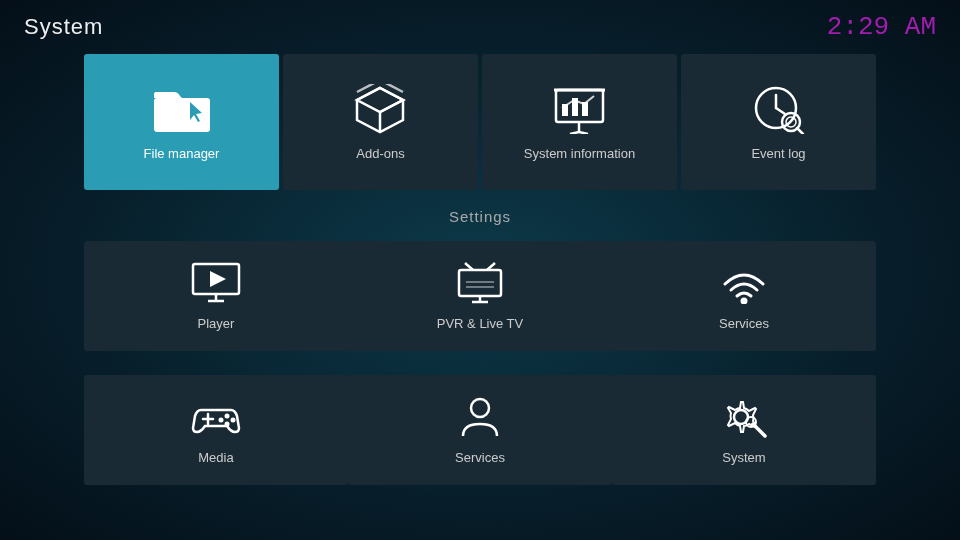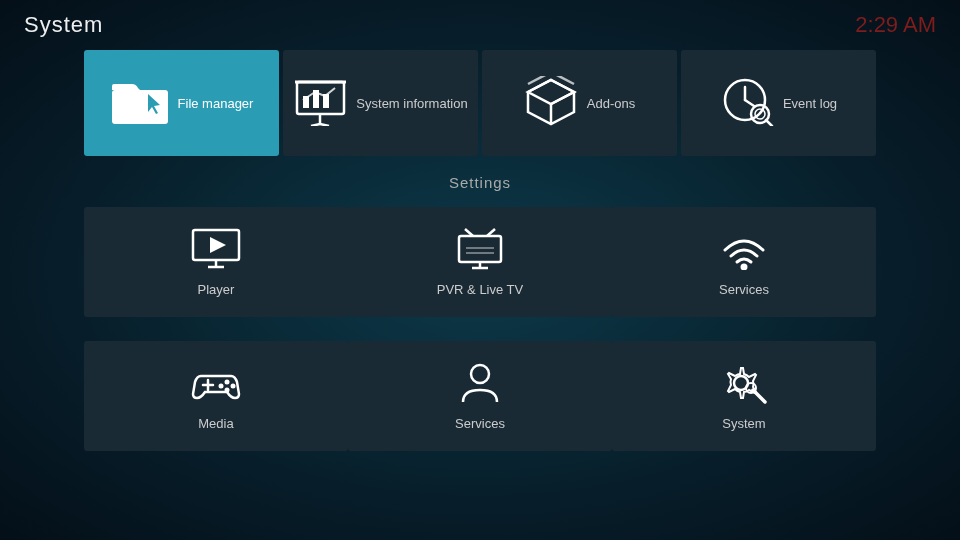--- a/index.html
+++ b/index.html
@@ -25,40 +25,41 @@
     }
 
     .header-title {
       font-size: 22px;
       font-weight: 300;
       letter-spacing: 1px;
       color: #eee;
     }
 
     .header-time {
-      font-size: 22px;
+      font-size: 26px;
       font-weight: 300;
-      color: #7f1d1d;
+      color: #a21caf;
+      font-family: Liberation Mono, monospace;
     }
 
     
     .top-row {
       display: flex;
       gap: 4px;
       padding: 0 84px;
       margin-bottom: 4px;
     }
 
     .top-tile {
       flex: 1;
-      height: 106px;
+      height: 136px;
       background: #1a2a35;
       border-radius: 3px;
       display: flex;
-      flex-direction: row;
+      flex-direction: column;
       align-items: center;
       justify-content: center;
       cursor: pointer;
       gap: 8px;
       transition: background 0.2s;
     }
 
     .top-tile:first-child {
       background: #2a9db5;
     }
@@ -138,52 +139,52 @@
         <polygon points="38,18 38,36 42,31 46,38 48,37 44,30 50,29" fill="#2a9db5"></polygon>
       </svg>
     </span>
     <span class="tile-label">File manager</span>
   </div>
 
   <div class="top-tile">
     <span>
       <svg width="55" height="50" viewBox="0 0 55 50">
 
+        <polygon points="27,4 50,16 27,28 4,16" fill="none" stroke="white" stroke-width="2.5"></polygon>
+        <polyline points="4,16 4,36 27,48 50,36 50,16" fill="none" stroke="white" stroke-width="2.5"></polyline>
+        <line x1="27" y1="28" x2="27" y2="48" stroke="white" stroke-width="2.5"></line>
+
+        <polyline points="4,16 27,4 50,16 27,28" fill="none" stroke="white" stroke-width="2.5"></polyline>
+        <polyline points="4,8 27,-4 50,8" fill="none" stroke="white" stroke-width="2.5" opacity="0.7"></polyline>
+      </svg>
+    </span>
+    <span class="tile-label">Add-ons</span>
+  </div>
+
+  <div class="top-tile">
+    <span>
+      <svg width="55" height="50" viewBox="0 0 55 50">
+
         <rect x="4" y="6" width="47" height="32" rx="2" fill="none" stroke="white" stroke-width="2.5"></rect>
 
         <line x1="2" y1="6" x2="53" y2="6" stroke="white" stroke-width="3"></line>
 
         <line x1="27" y1="38" x2="27" y2="48" stroke="white" stroke-width="2.5"></line>
 
         <line x1="27" y1="48" x2="18" y2="50" stroke="white" stroke-width="2.5"></line>
         <line x1="27" y1="48" x2="36" y2="50" stroke="white" stroke-width="2.5"></line>
 
         <rect x="10" y="20" width="6" height="12" fill="white"></rect>
         <rect x="20" y="14" width="6" height="18" fill="white"></rect>
         <rect x="30" y="18" width="6" height="14" fill="white"></rect>
 
         <polyline points="10,24 22,16 32,20 42,12" fill="none" stroke="white" stroke-width="2" opacity="0.8"></polyline>
       </svg>
     </span>
     <span class="tile-label">System information</span>
-  </div>
-
-  <div class="top-tile">
-    <span>
-      <svg width="55" height="50" viewBox="0 0 55 50">
-
-        <polygon points="27,4 50,16 27,28 4,16" fill="none" stroke="white" stroke-width="2.5"></polygon>
-        <polyline points="4,16 4,36 27,48 50,36 50,16" fill="none" stroke="white" stroke-width="2.5"></polyline>
-        <line x1="27" y1="28" x2="27" y2="48" stroke="white" stroke-width="2.5"></line>
-
-        <polyline points="4,16 27,4 50,16 27,28" fill="none" stroke="white" stroke-width="2.5"></polyline>
-        <polyline points="4,8 27,-4 50,8" fill="none" stroke="white" stroke-width="2.5" opacity="0.7"></polyline>
-      </svg>
-    </span>
-    <span class="tile-label">Add-ons</span>
   </div>
 
   <div class="top-tile">
     <span>
       <svg width="55" height="50" viewBox="0 0 55 50">
 
         <circle cx="25" cy="24" r="20" fill="none" stroke="white" stroke-width="2.5"></circle>
 
         <line x1="25" y1="24" x2="25" y2="11" stroke="white" stroke-width="2.5" stroke-linecap="round"></line>
         <line x1="25" y1="24" x2="34" y2="30" stroke="white" stroke-width="2.5" stroke-linecap="round"></line>

